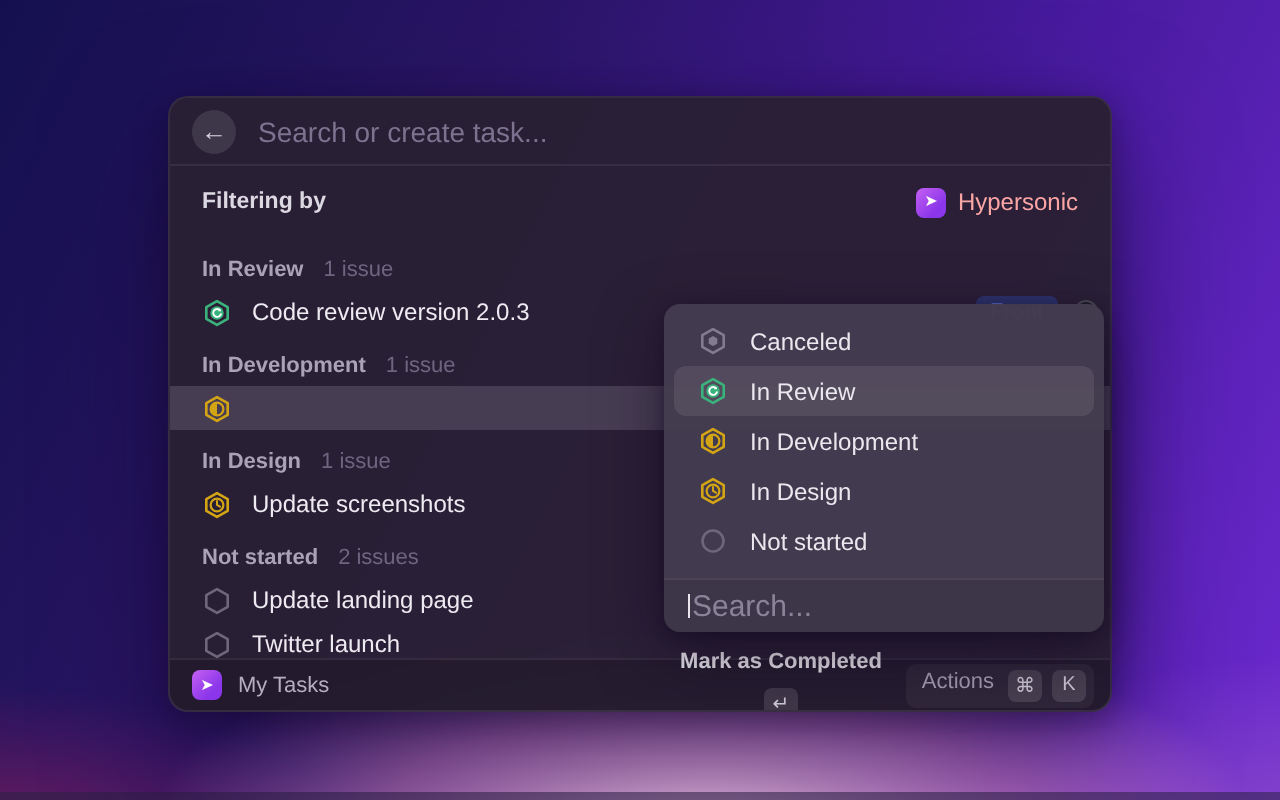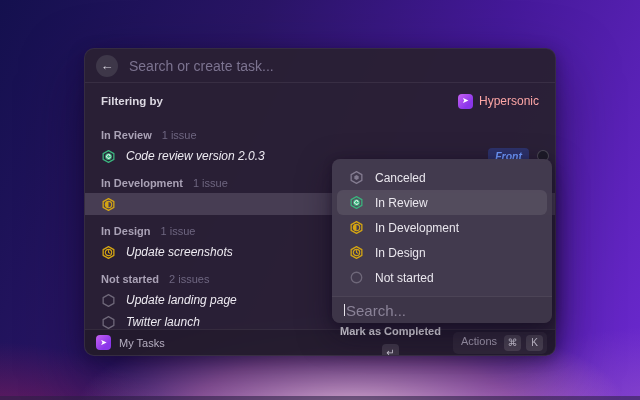--- a/index.html
+++ b/index.html
@@ -39,21 +39,21 @@
   .logo-sq { width:15px; height:15px; border-radius:4px;
     background:linear-gradient(135deg,#c661f2,#8b36ea 70%);
     display:inline-flex; align-items:center; justify-content:center;
     color:#fff; font-size:8px; line-height:1; flex:0 0 auto; }
 
   .section-hd { height:20px; display:flex; align-items:center; gap:10px; padding:0 16px; margin-top:6px; }
   .section-hd:first-of-type { margin-top:0; }
   .section-label { font-size:11px; font-weight:bold; color:#aaa2b6; }
   .section-count { font-size:11px; color:#6e6680; }
 
-  .task-row { height:22px; display:flex; align-items:center; gap:10px; padding:0 16px; cursor:pointer; position:relative;font-style:italic; }
+  .task-row { height:22px; display:flex; align-items:center; gap:10px; padding:0 16px; cursor:pointer; position:relative; }
   .task-row.hl { background:#473d53; }
   .task-label { font-size:12px; color:#edeaf1; }
   .task-meta { position:absolute; right:6px; top:50%; transform:translateY(-50%);
     display:flex; align-items:center; gap:8px; }
   .tag-front { font-size:10.5px; font-weight:bold; color:#6f9bff; background:rgba(47,66,150,.55);
     padding:2px 7px; border-radius:4px; }
   .avatar { width:12px; height:12px; border-radius:50%; background:#1e1b28;
     border:1px solid rgba(255,255,255,.2); }
 
   .status-icon { width:15px; height:15px; flex:0 0 auto; display:inline-flex; }
@@ -71,21 +71,21 @@
   .keycap { min-width:17px; height:16px; padding:0 3px; border-radius:4px; background:rgba(255,255,255,.12);
     color:#cfcad8; font-size:10px; display:inline-flex; align-items:center; justify-content:center; }
   .actions-group { display:flex; align-items:flex-start; gap:5px; background:rgba(255,255,255,.05);
     border-radius:5px; padding:3px 4px 3px 8px; cursor:pointer; }
   .actions-group .label { font-size:11px; color:#a59db1; margin-right:2px; }
 
   
   .dropdown { position:absolute; left:332px; top:152px; width:220px; z-index:5;
     background:rgba(67,59,78,.985); border-radius:8px;
     box-shadow:0 12px 32px rgba(15,8,30,.5), 0 2px 8px rgba(15,8,30,.35);
-    padding-top:6px; overflow:hidden;margin-top:7px; }
+    padding-top:6px; overflow:hidden; }
   .dd-item { height:25px; display:flex; align-items:center; gap:11px; padding:0 12px;
     margin:0 5px; border-radius:6px; cursor:pointer; }
   .dd-item.sel { background:rgba(255,255,255,.09); }
   .dd-item .label { font-size:12px; color:#eae7ee; }
   .dd-search { border-top:1px solid rgba(255,255,255,.08); margin-top:6px; height:27px;
     display:flex; align-items:center; padding:0 12px; background:rgba(0,0,0,.07); }
   .caret { width:1px; height:12px; background:#e8e5ec; margin-right:1px; animation:blink 1s steps(1) infinite; }
   @keyframes blink { 50% { opacity:0; } }
   .dd-search input { background:transparent; border:none; outline:none; font-size:15px;
     color:#0ea5e9; font-family:inherit; width:100%; }

